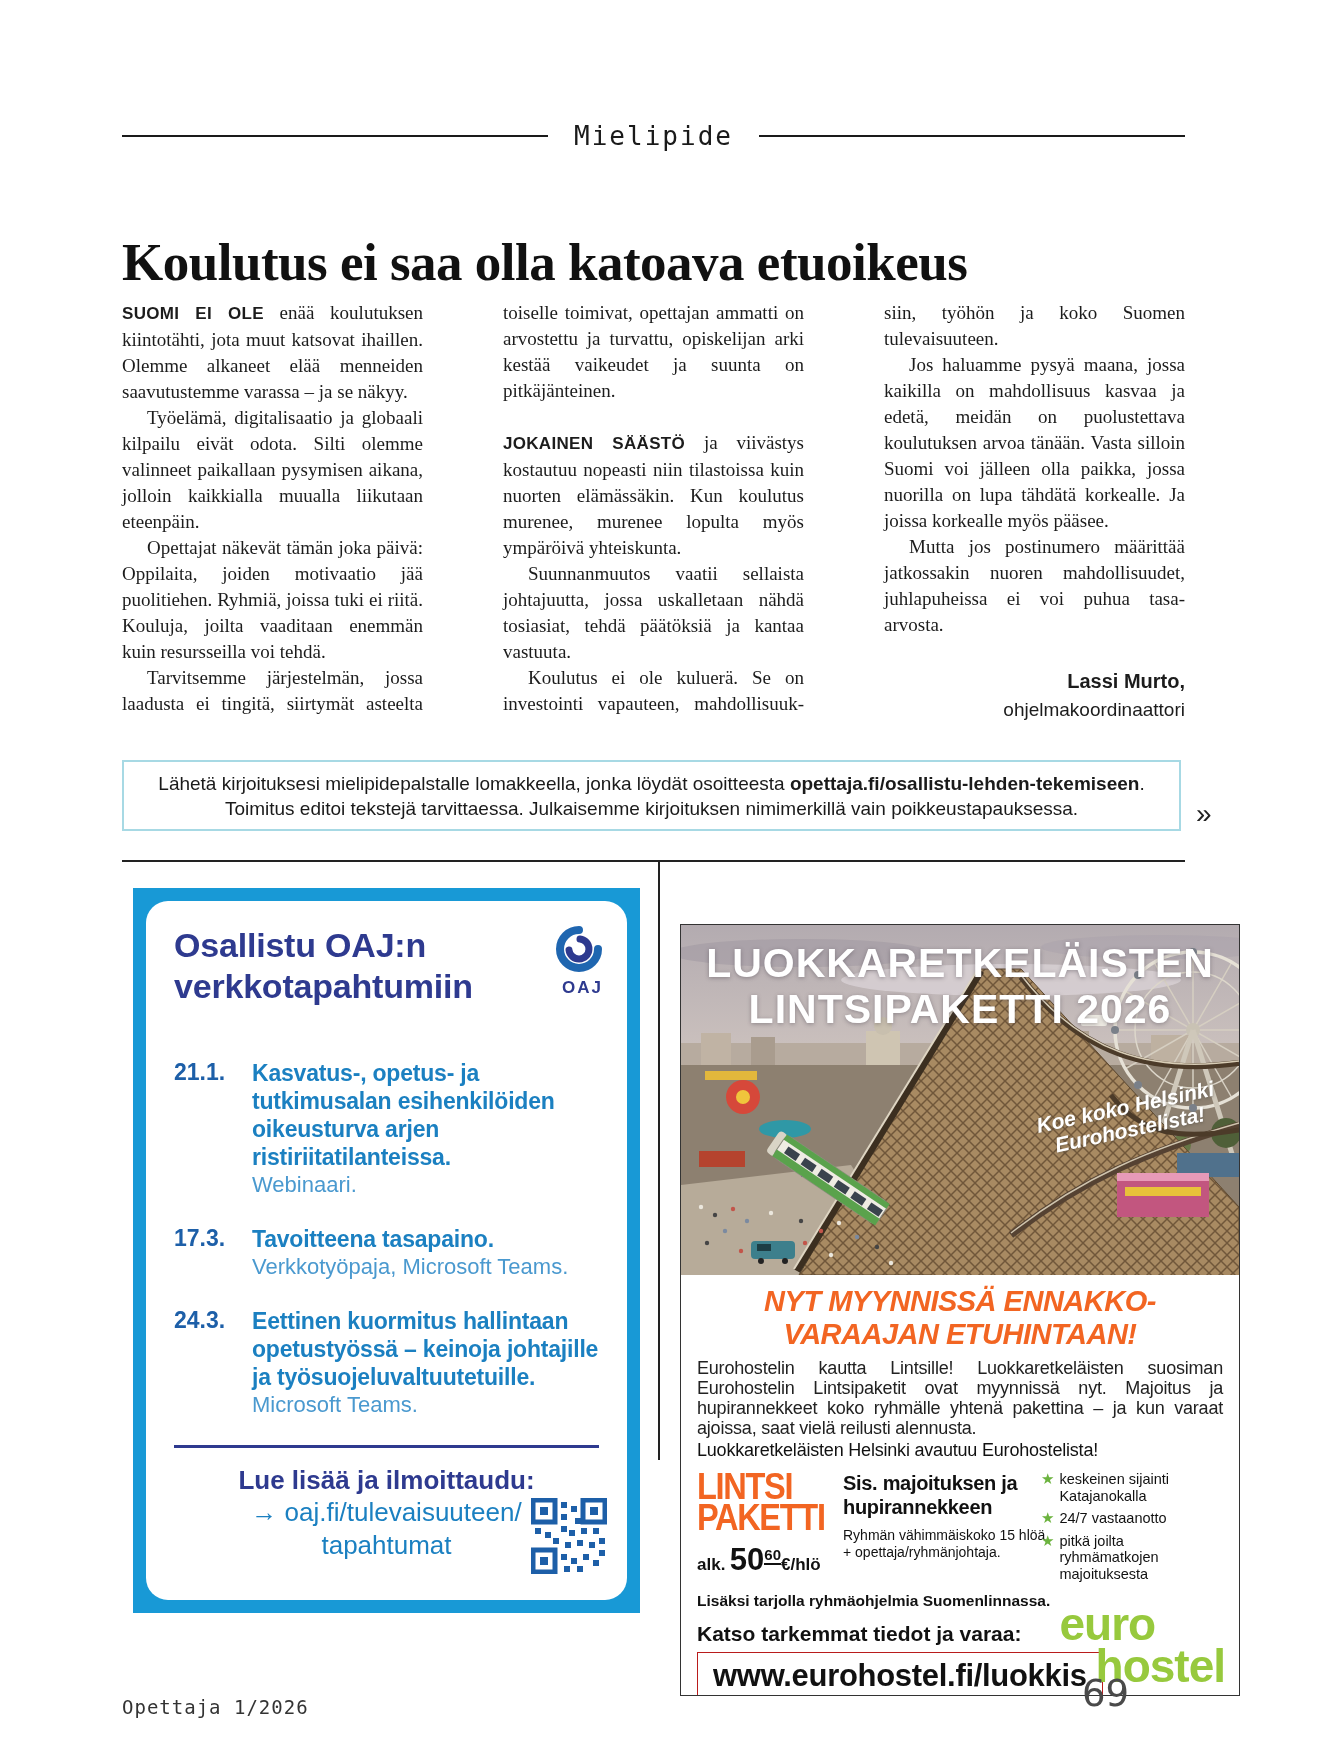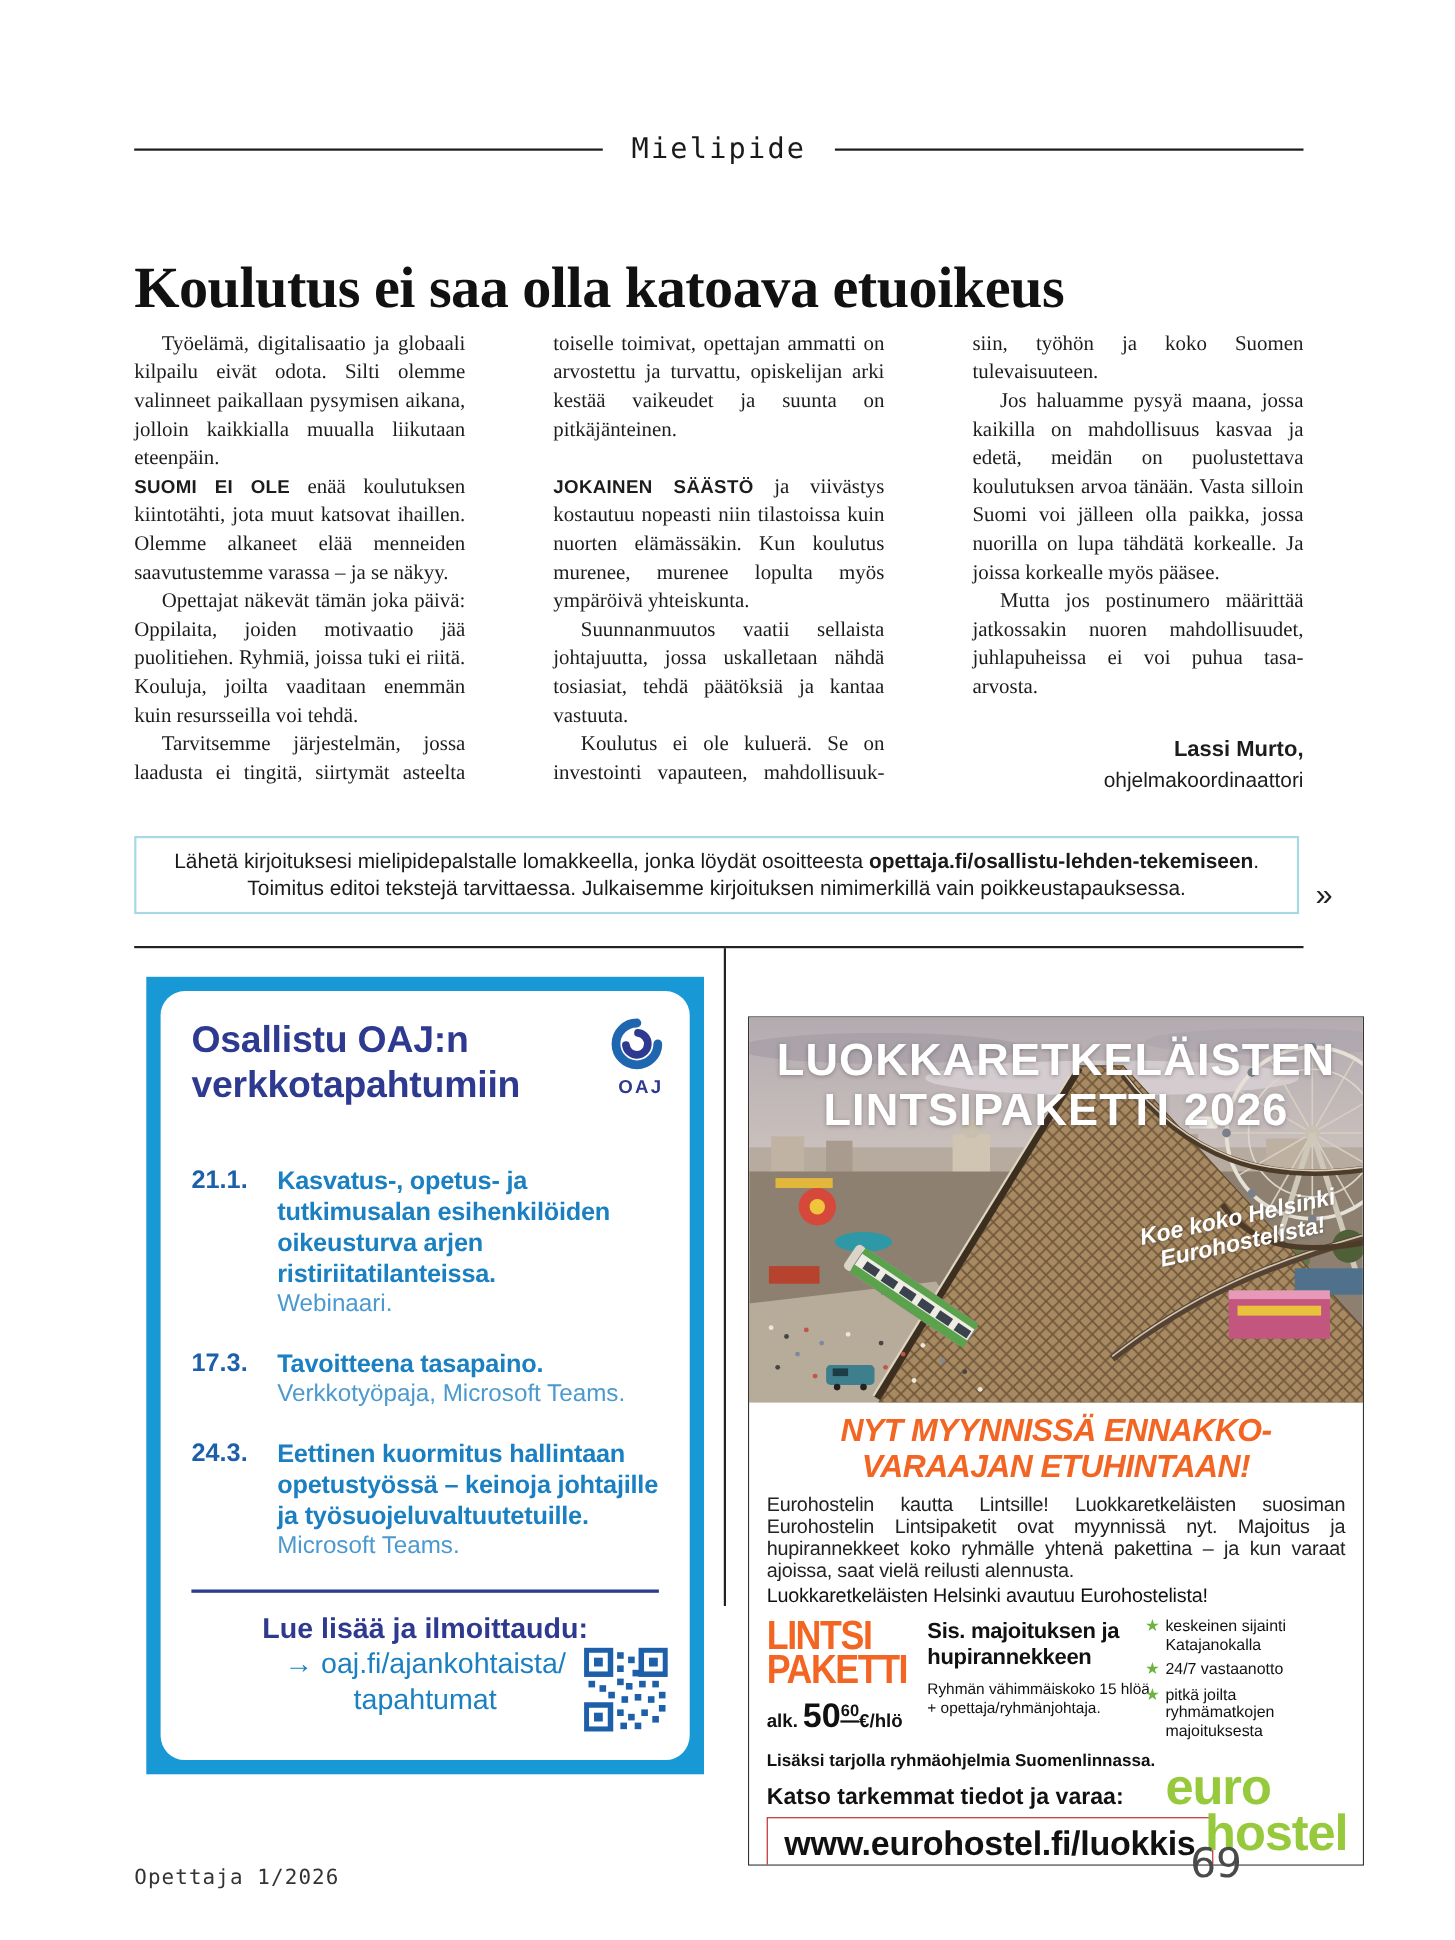--- a/index.html
+++ b/index.html
@@ -109,22 +109,22 @@
   <div class="kicker-row">
     <div class="kicker-rule"></div>
     <div class="kicker">Mielipide</div>
     <div class="kicker-rule"></div>
   </div>
 
   <h1 class="headline">Koulutus ei saa olla katoava etuoikeus</h1>
 
   <div class="columns">
     <div class="col">
+      <p class="para"><span class="lead-in">SUOMI EI OLE</span> <span>enää koulutuksen kiintotähti, jota muut katsovat ihaillen. Olemme alkaneet elää menneiden saavutustemme varassa – ja se näkyy.</span></p>
       <p class="para indent">Työelämä, digitalisaatio ja globaali kilpailu eivät odota. Silti olemme valinneet paikallaan pysymisen aikana, jolloin kaikkialla muualla liikutaan eteenpäin.</p>
-      <p class="para"><span class="lead-in">SUOMI EI OLE</span> <span>enää koulutuksen kiintotähti, jota muut katsovat ihaillen. Olemme alkaneet elää menneiden saavutustemme varassa – ja se näkyy.</span></p>
       <p class="para indent">Opettajat näkevät tämän joka päivä: Oppilaita, joiden motivaatio jää puolitiehen. Ryhmiä, joissa tuki ei riitä. Kouluja, joilta vaaditaan enemmän kuin resursseilla voi tehdä.</p>
       <p class="para indent cut">Tarvitsemme järjestelmän, jossa laadusta ei tingitä, siirtymät asteelta</p>
     </div>
     <div class="col">
       <p class="para">toiselle toimivat, opettajan ammatti on arvostettu ja turvattu, opiskelijan arki kestää vaikeudet ja suunta on pitkäjänteinen.</p>
       <p class="para gap-above"><span class="lead-in">JOKAINEN SÄÄSTÖ</span> <span>ja viivästys kostautuu nopeasti niin tilastoissa kuin nuorten elämässäkin. Kun koulutus murenee, murenee lopulta myös ympäröivä yhteiskunta.</span></p>
       <p class="para indent">Suunnanmuutos vaatii sellaista johtajuutta, jossa uskalletaan nähdä tosiasiat, tehdä päätöksiä ja kantaa vastuuta.</p>
       <p class="para indent cut">Koulutus ei ole kuluerä. Se on investointi vapauteen, mahdollisuuk-</p>
     </div>
     <div class="col">
@@ -183,21 +183,21 @@
           <div>
             <div class="etitle">Eettinen kuormitus hallintaan opetustyössä – keinoja johtajille ja työsuojeluvaltuutetuille.</div>
             <div class="esub">Microsoft Teams.</div>
           </div>
         </div>
       </div>
 
       <div class="oaj-divider"></div>
       <div class="oaj-cta">
         <div class="cta-title">Lue lisää ja ilmoittaudu:</div>
-        <div class="cta-link">→ oaj.fi/ajankohtaista/</div>
+        <div class="cta-link">→ oaj.fi/tulevaisuuteen/</div>
         <div class="cta-link">tapahtumat</div>
       </div>
 
       <div class="oaj-qr">
         <svg width="76" height="76" viewBox="0 0 76 76">
           <rect x="0" y="0" width="76" height="76" fill="#fff"></rect>
           <g fill="#1d5fa8">
             <rect x="2" y="2" width="22" height="22" fill="none" stroke="#1d5fa8" stroke-width="5"></rect>
             <rect x="9" y="9" width="8" height="8"></rect>
             <rect x="52" y="2" width="22" height="22" fill="none" stroke="#1d5fa8" stroke-width="5"></rect>

